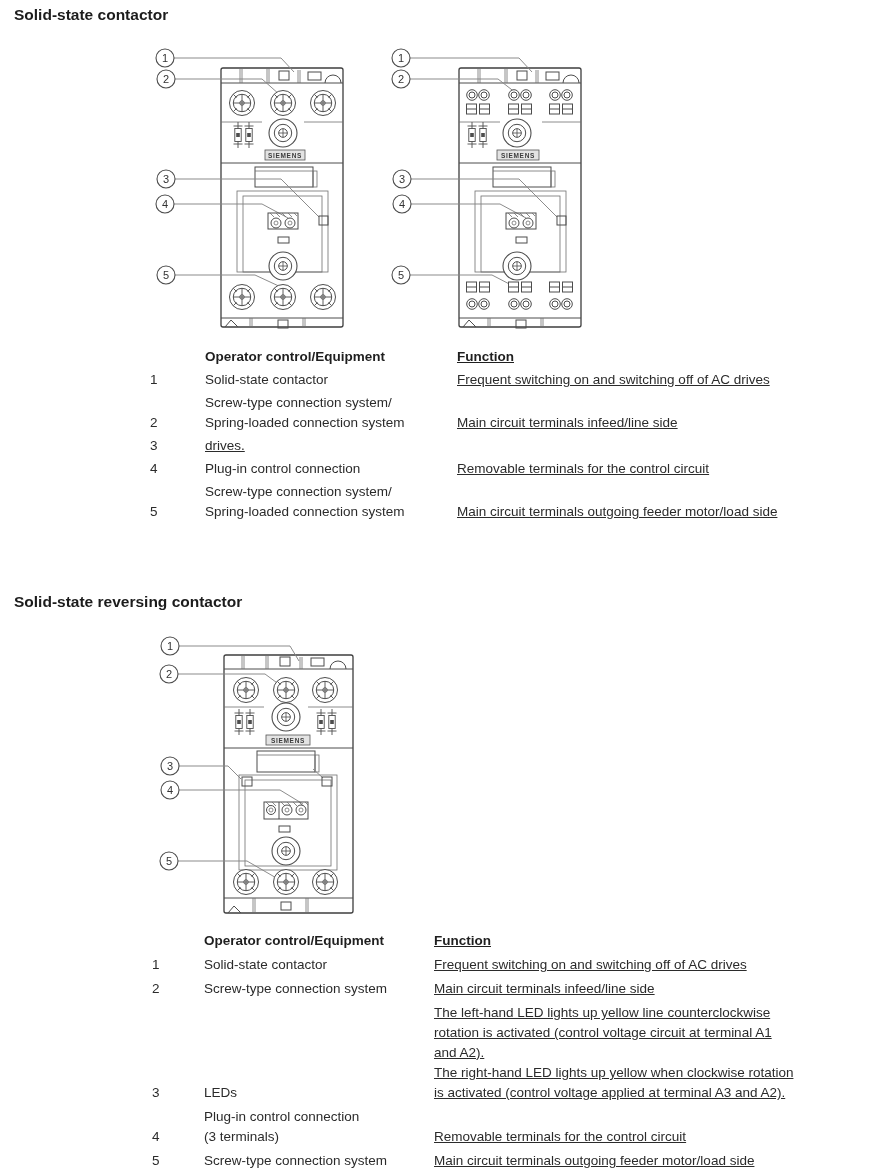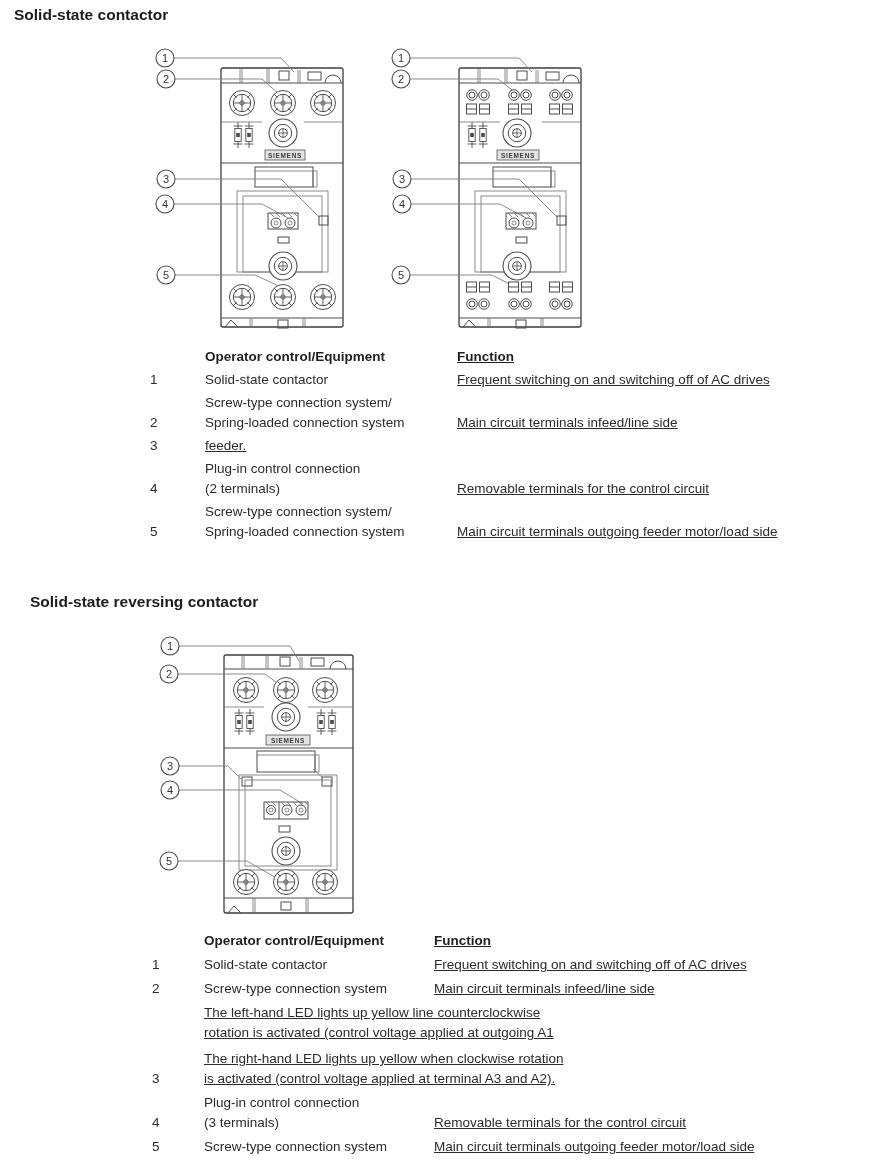--- a/index.html
+++ b/index.html
@@ -1,21 +1,21 @@
 <!DOCTYPE html>
 <html><head>
 <meta charset="utf-8">
 <style>
   html,body{margin:0;padding:0;background:#fff;}
   #page{position:relative;width:871px;height:1174px;background:#ffffff;
         font-family:"Liberation Sans",sans-serif;color:#2b2b2b;overflow:hidden;padding-left:46px;}
   .heading{position:absolute;margin:0;font-size:15.5px;font-weight:bold;color:#1c1c1c;
            font-family:"Liberation Sans",sans-serif;}
   #s1-title{left:14px;top:6px;}
-  #s2-title{left:14px;top:593px;margin-left:16px;}
+  #s2-title{left:14px;top:593px;}
   .fig{position:absolute;}
   #fig1a{left:140px;top:42px;}
   #fig1b{left:376px;top:42px;}
   #fig2{left:140px;top:628px;}
   
   .bd{stroke:#3e3e3e;fill:none;stroke-width:1.3;}
   .ln{stroke:#4d4d4d;fill:none;stroke-width:1;}
   .lt{stroke:#6f6f6f;fill:none;stroke-width:.8;}
   .leader{stroke:#868686;fill:none;stroke-width:.95;}
   .cnum{font-size:11px;fill:#333;text-anchor:middle;font-family:"Liberation Sans",sans-serif;}
@@ -27,21 +27,21 @@
   #table2{left:152px;top:931px;}
   .trow{display:flex;align-items:flex-end;margin-bottom:3px;}
   #table2 .trow{margin-bottom:4px;}
   .c-num,.c-equip,.c-func{flex-shrink:0;}
   #table1 .c-num{width:55px;}
   #table1 .c-equip{width:252px;}
   #table2 .c-num{width:52px;}
   #table2 .c-equip{width:230px;}
   .c-func{flex-shrink:1;text-decoration:underline;}
   .line{line-height:20px;white-space:nowrap;}
-  .para + .para{margin-top:6px;}
+  .para + .para{margin-top:0;}
   .th{font-weight:bold;color:#1f1f1f;}
 </style>
 </head>
 <body>
 
 <div id="page">
 
   <h1 class="heading" id="s1-title">Solid-state contactor</h1>
 
   <svg id="fig1a" class="fig" width="230" height="300" viewBox="140 42 230 300">
@@ -271,30 +271,29 @@
         <div class="c-func">
           <div class="para">
             <div class="line">Main circuit terminals infeed/line side</div>
           </div>
         </div>
       </div>
       <div class="trow">
         <div class="c-num line">3</div>
         <div class="c-func">
           <div class="para">
-            <div class="line">feeder.</div>
+            <div class="line">drives.</div>
           </div>
         </div>
       </div>
       <div class="trow">
         <div class="c-num line">4</div>
         <div class="c-equip">
           <div class="para">
             <div class="line">Plug-in control connection</div>
-            <div class="line">(2 terminals)</div>
           </div>
         </div>
         <div class="c-func">
           <div class="para">
             <div class="line">Removable terminals for the control circuit</div>
           </div>
         </div>
       </div>
       <div class="trow">
         <div class="c-num line">5</div>
@@ -426,24 +425,30 @@
           </div>
         </div>
         <div class="c-func">
           <div class="para">
             <div class="line">Main circuit terminals infeed/line side</div>
           </div>
         </div>
       </div>
       <div class="trow">
         <div class="c-num line">3</div>
+        <div class="c-equip">
+          <div class="para">
+            <div class="line">LEDs</div>
+          </div>
+        </div>
         <div class="c-func">
           <div class="para">
             <div class="line">The left-hand LED lights up yellow line counterclockwise</div>
-            <div class="line">rotation is activated (control voltage applied at outgoing A1</div>
+            <div class="line">rotation is activated (control voltage circuit at terminal A1</div>
+            <div class="line">and A2).</div>
           </div>
           <div class="para">
             <div class="line">The right-hand LED lights up yellow when clockwise rotation</div>
             <div class="line">is activated (control voltage applied at terminal A3 and A2).</div>
           </div>
         </div>
       </div>
       <div class="trow">
         <div class="c-num line">4</div>
         <div class="c-equip">

